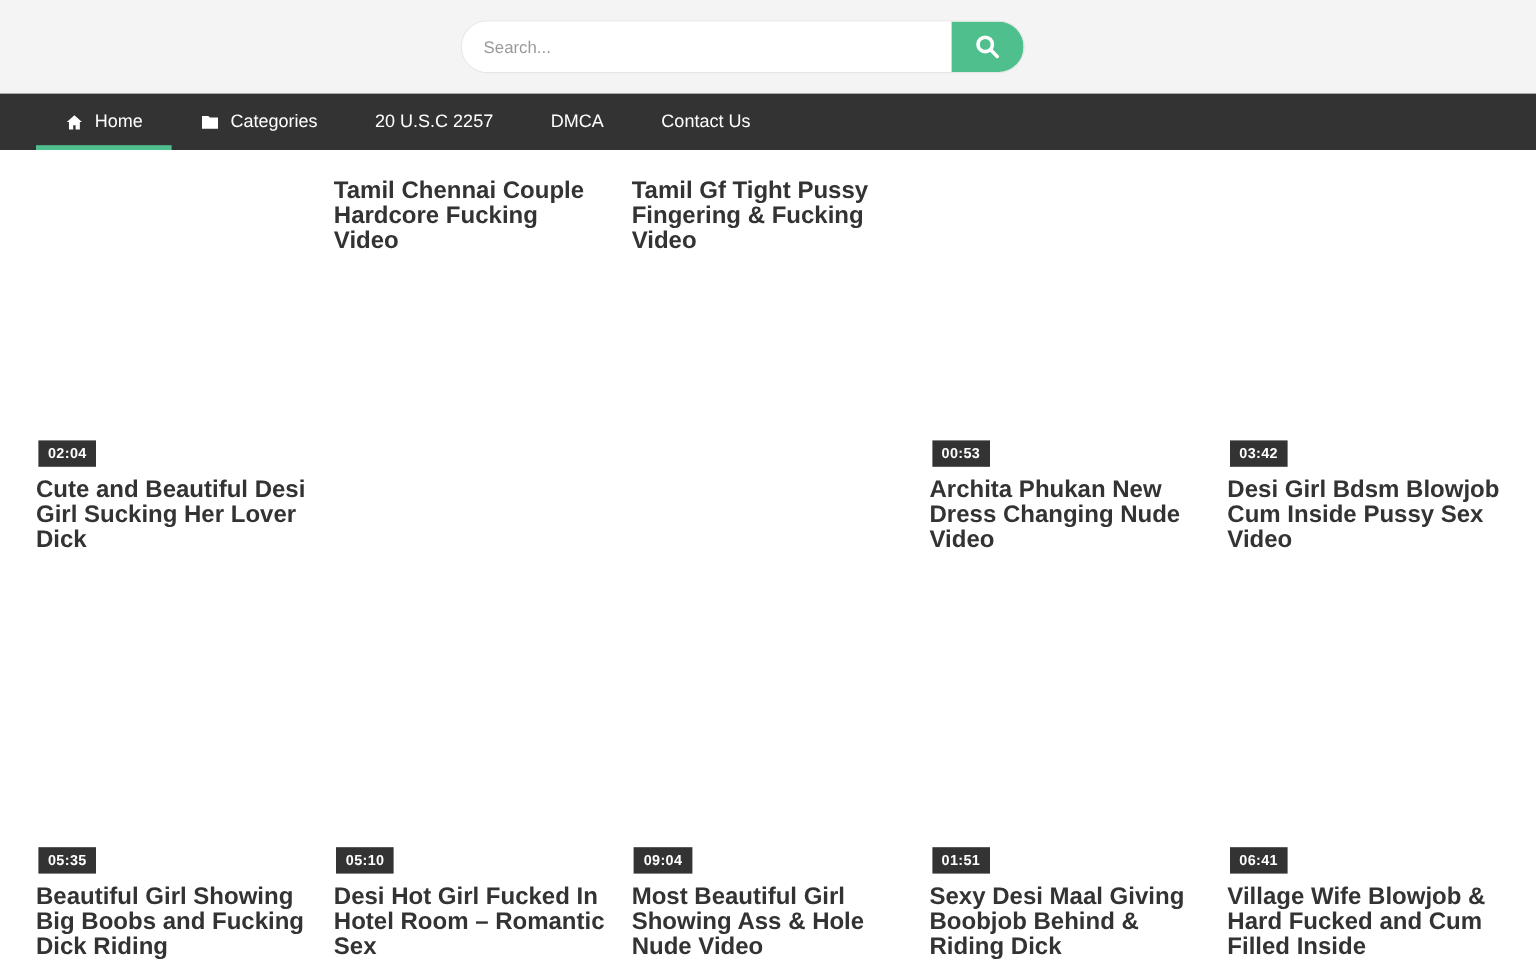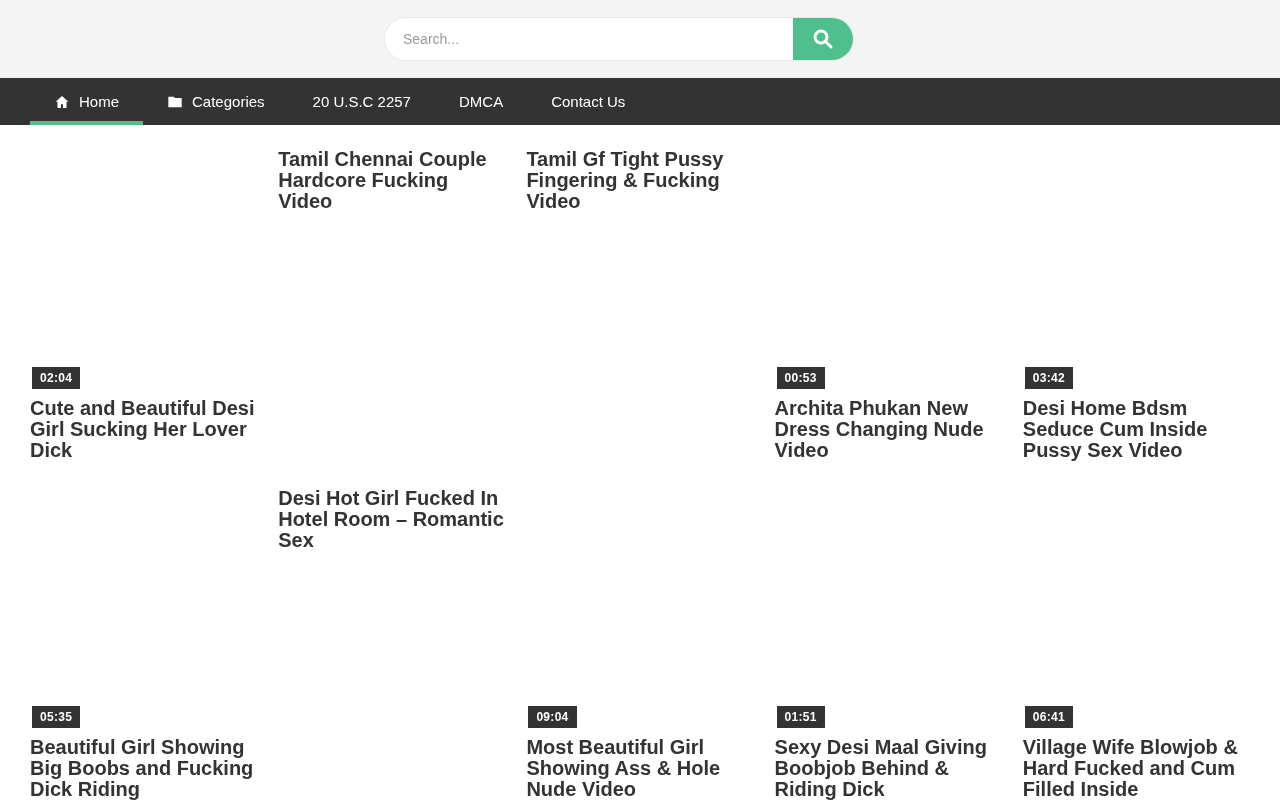--- a/index.html
+++ b/index.html
@@ -129,31 +129,34 @@
       <div class="video-thumb">
         <span class="duration-badge">00:53</span>
       </div>
       <div class="video-title">Archita Phukan New Dress Changing Nude Video</div>
     </div>
 
     <div class="video-card">
       <div class="video-thumb">
         <span class="duration-badge">03:42</span>
       </div>
-      <div class="video-title">Desi Home Bdsm Seduce Cum Inside Pussy Sex Video</div>
+      <div class="video-title">Desi Girl Bdsm Blowjob Cum Inside Pussy Sex Video</div>
     </div>
 
     <div class="video-card">
       <div class="video-thumb">
         <span class="duration-badge">05:35</span>
       </div>
       <div class="video-title">Beautiful Girl Showing Big Boobs and Fucking Dick Riding</div>
     </div>
 
     <div class="video-card">
+      <div class="video-thumb">
+        <span class="duration-badge">05:10</span>
+      </div>
       <div class="video-title">Desi Hot Girl Fucked In Hotel Room – Romantic Sex</div>
     </div>
 
     <div class="video-card">
       <div class="video-thumb">
         <span class="duration-badge">09:04</span>
       </div>
       <div class="video-title">Most Beautiful Girl Showing Ass &amp; Hole Nude Video</div>
     </div>
 

